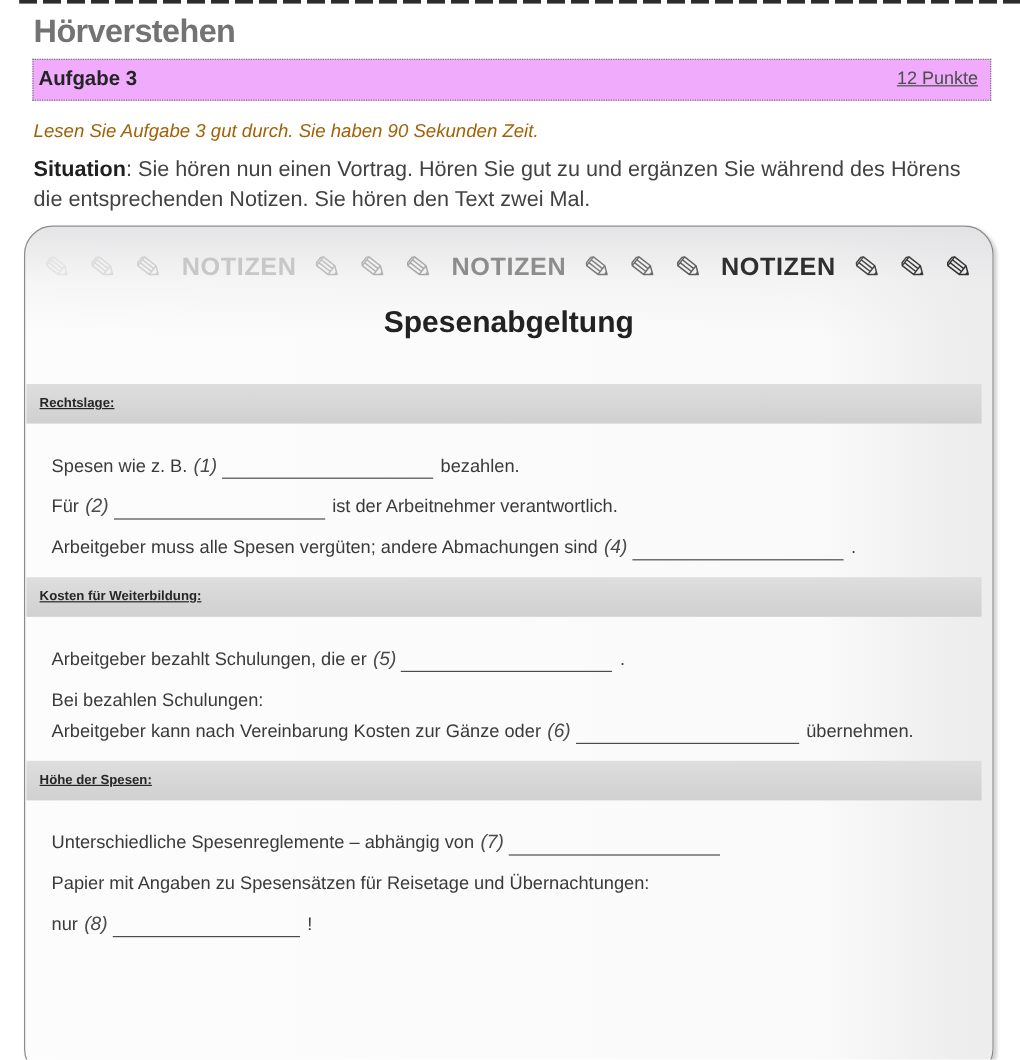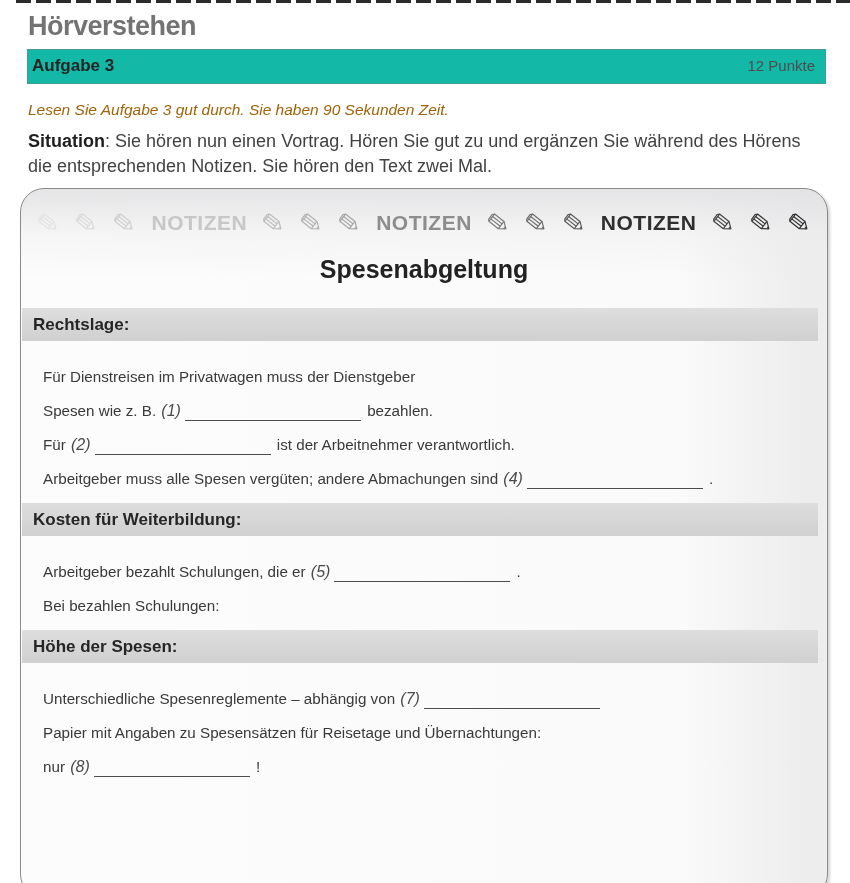--- a/index.html
+++ b/index.html
@@ -19,27 +19,27 @@
   }
 
   .page-title {
     margin: 12px 24px 0 28px;
     font-size: 27px; font-weight: bold; color: #737373;
     letter-spacing: -0.5px; line-height: 1.1;
   }
 
   .task-bar {
     margin: 7px 24px 0 27px;
-    background: #14b8a6;
+    background: #f0abfc;
     border: 1px dotted #7a7a7a;
     padding: 6px 10px 7px 4px;
     display: flex; justify-content: space-between; align-items: center;
   }
   .task-label { font-size: 17px; font-weight: bold; color: #242424; }
-  .points-label { font-size: 15px; color: #4d4d4d; }
+  .points-label { font-size: 15px; color: #4d4d4d; text-decoration: underline; }
 
   .instruction {
     margin: 17px 24px 0 28px;
     font-style: italic; color: #a16207; font-size: 15.5px;
   }
   .situation {
     margin: 10px 26px 0 28px;
     font-size: 18px; color: #424242; line-height: 1.42;
   }
   .situation b { color: #1f1f1f; }
@@ -67,28 +67,29 @@
   }
   .pencil { display: inline-block; }
   .pencil svg { display: block; transform: rotate(38deg); overflow: visible; }
 
   .notes-title {
     margin-top: 18px;
     text-align: center;
     font-size: 25px; font-weight: bold; color: #222222;
     line-height: 30px;
   }
-  .notes-title-wrap { margin-bottom: 24px; }
+  .notes-title-wrap { margin-bottom: 36px; }
 
   .section-heading {
     margin: 0 9px 0 1px;
     background: linear-gradient(180deg, #dedede 0%, #d6d6d6 55%, #d0d0d1 100%);
     padding: 7px 10px 7px 11px;
-    font-size: 17px; font-weight: bold; color: #262626;
+    font-size: 11px; font-weight: bold; color: #262626;
     line-height: 19px;
+    text-decoration: underline;
   }
   .section-lines { padding: 12px 18px 14px 22px; }
   .note-line {
     margin-top: 14px; line-height: 20px;
     font-size: 15.2px; color: #3a3a3a;
     white-space: nowrap;
   }
   .note-line.tight { margin-top: 6px; }
   .answer-number {
     font-style: italic; color: #4a4a4a;
@@ -267,29 +268,29 @@
           </g>
         </svg>
       </span>
     </div>
   <div class="notes-title-wrap">
     <div class="notes-title">Spesenabgeltung</div>
   </div>
   <div>
       <div class="section-heading">Rechtslage:</div>
       <div class="section-lines">
-        <div class="note-line"><span>Für Dienstreisen im Privatwagen muss der Dienstgeber</span></div>
         <div class="note-line"><span>Spesen wie z. B. </span><span class="answer-number">(1)</span><span class="blank-line" style="width: 176px;"></span><span> bezahlen.</span></div>
         <div class="note-line"><span>Für </span><span class="answer-number">(2)</span><span class="blank-line" style="width: 176px;"></span><span> ist der Arbeitnehmer verantwortlich.</span></div>
         <div class="note-line"><span>Arbeitgeber muss alle Spesen vergüten; andere Abmachungen sind </span><span class="answer-number">(4)</span><span class="blank-line" style="width: 176px;"></span><span> .</span></div>
       </div>
       <div class="section-heading">Kosten für Weiterbildung:</div>
       <div class="section-lines">
         <div class="note-line"><span>Arbeitgeber bezahlt Schulungen, die er </span><span class="answer-number">(5)</span><span class="blank-line" style="width: 176px;"></span><span> .</span></div>
         <div class="note-line"><span>Bei bezahlen Schulungen:</span></div>
+        <div class="note-line tight"><span>Arbeitgeber kann nach Vereinbarung Kosten zur Gänze oder </span><span class="answer-number">(6)</span><span class="blank-line" style="width: 186px;"></span><span> übernehmen.</span></div>
       </div>
       <div class="section-heading">Höhe der Spesen:</div>
       <div class="section-lines">
         <div class="note-line"><span>Unterschiedliche Spesenreglemente – abhängig von </span><span class="answer-number">(7)</span><span class="blank-line" style="width: 176px;"></span></div>
         <div class="note-line"><span>Papier mit Angaben zu Spesensätzen für Reisetage und Übernachtungen:</span></div>
         <div class="note-line"><span>nur </span><span class="answer-number">(8)</span><span class="blank-line" style="width: 156px;"></span><span> !</span></div>
       </div>
     </div>
 </div>
 

